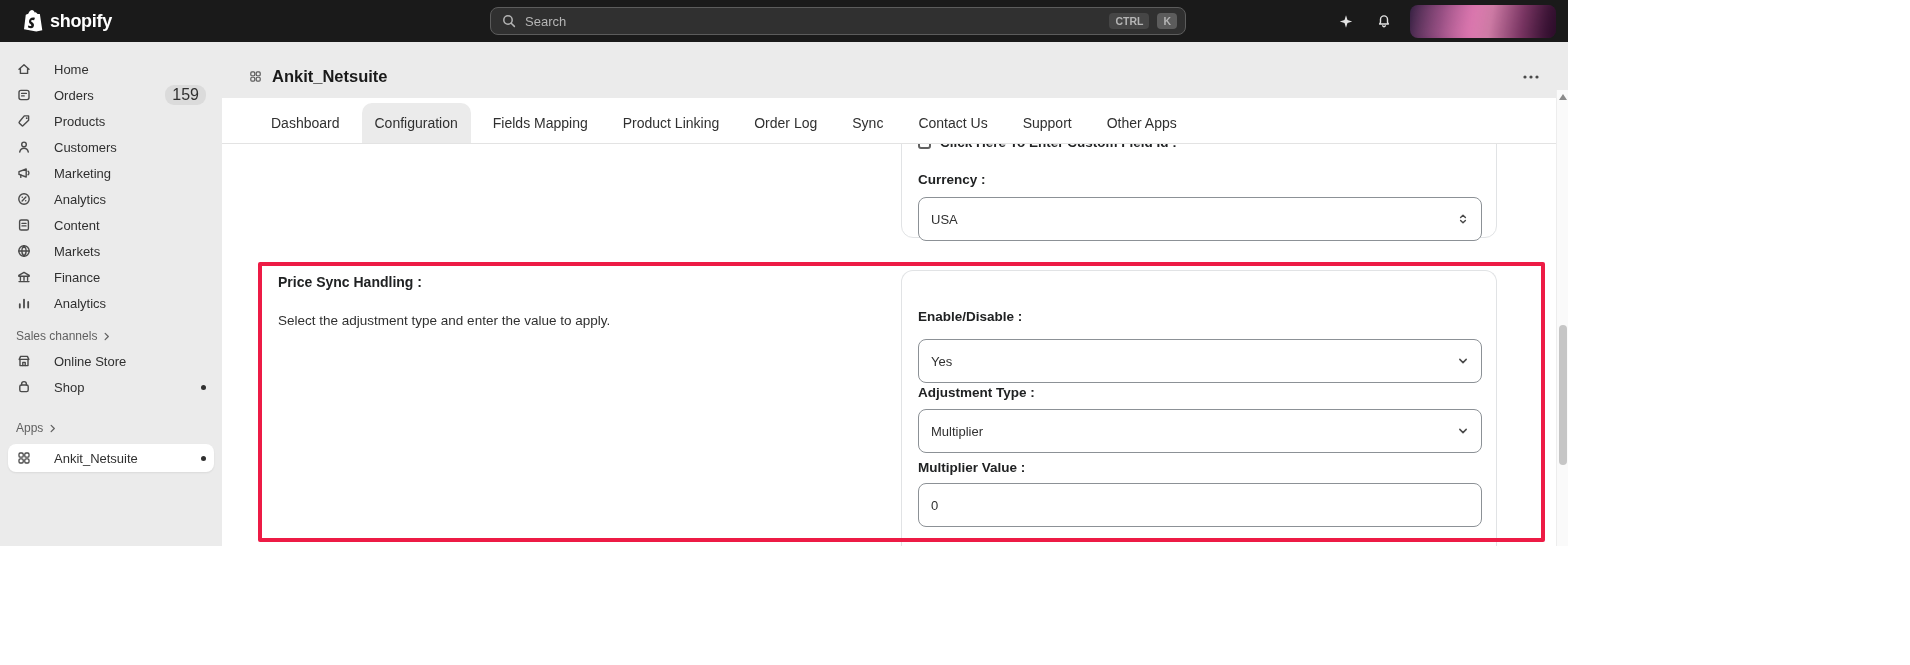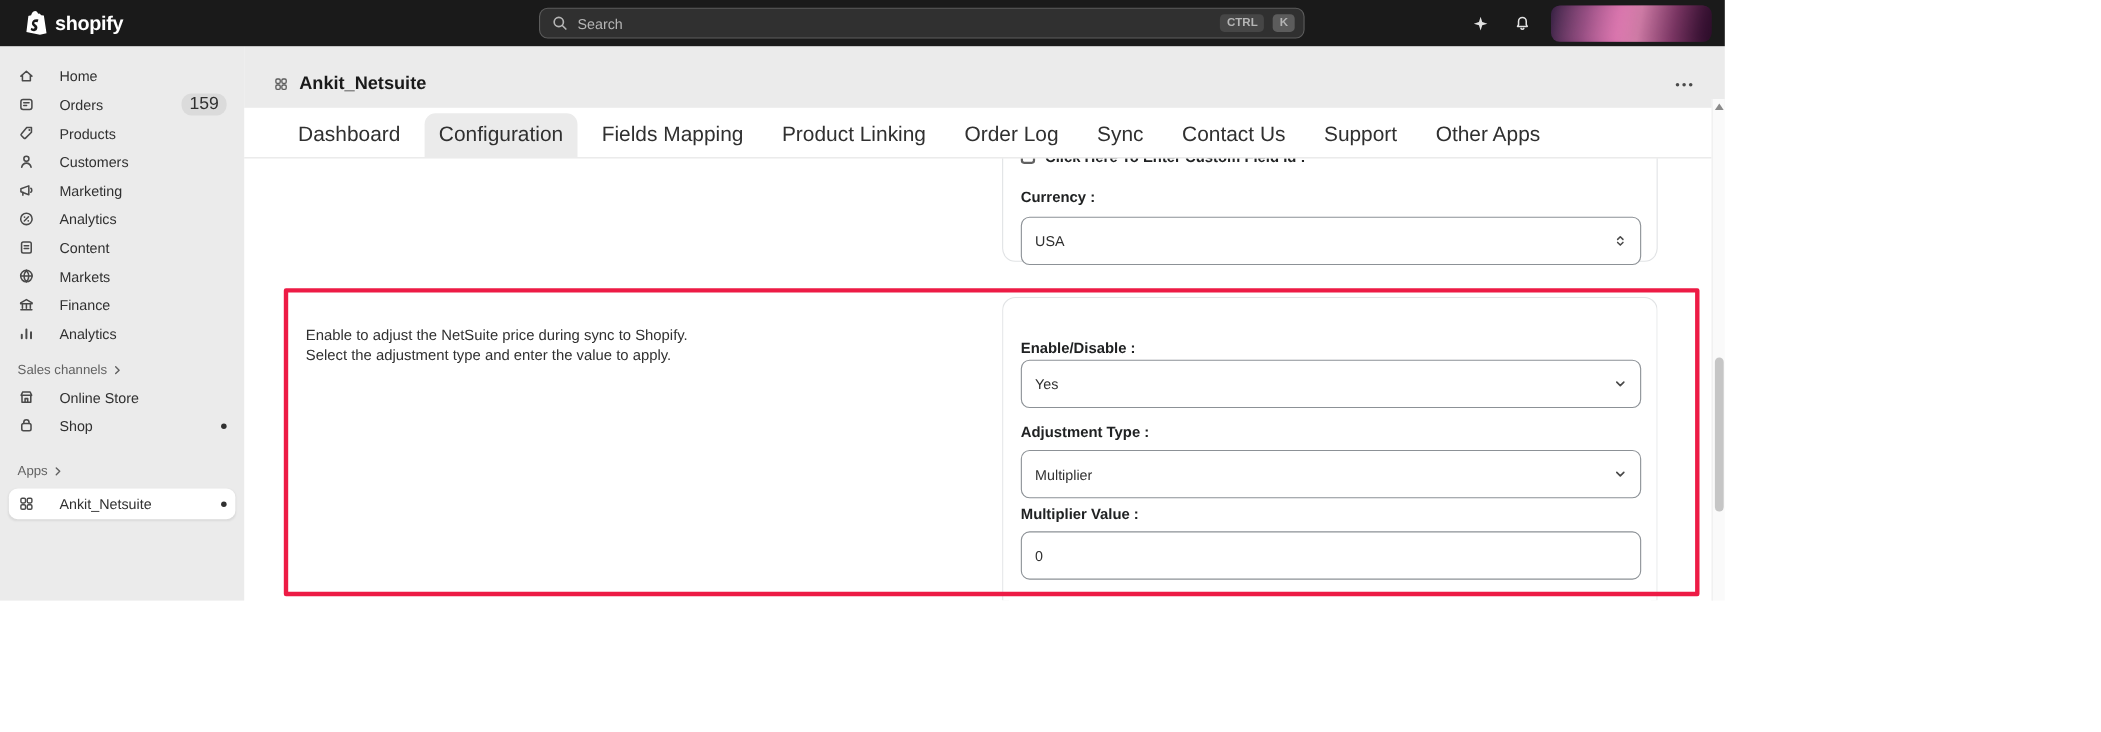--- a/index.html
+++ b/index.html
@@ -47,26 +47,26 @@
   .page-header { position: absolute; left: 222px; top: 42px; width: 1346px; height: 56px; background: #ebebeb; z-index: 4;
     display: flex; align-items: center; padding: 12px 0 0 25px; gap: 9px; }
   .page-title { font-size: 16.5px; font-weight: 700; color: #1a1a1a; }
   .more-btn { position: absolute; right: 24px; top: 24px; width: 26px; height: 22px; display: flex; align-items: center;
     justify-content: center; cursor: pointer; border-radius: 6px; }
 
   
   .app-area { position: absolute; left: 222px; top: 98px; width: 1334px; height: 448px; background: #fff; z-index: 1; }
   .tabbar { position: absolute; left: 222px; top: 100px; width: 1334px; height: 44px; background: #fff;
     border-bottom: 1px solid #e3e3e3; display: flex; align-items: stretch; padding-left: 36px; gap: 9px; z-index: 5; }
-  .tab { display: flex; align-items: center; padding: 0 13px; font-size: 19px; font-weight: 500; color: #303030;
+  .tab { display: flex; align-items: center; padding: 0 13px; font-size: 14px; font-weight: 500; color: #303030;
     cursor: pointer; margin-top: 3px; white-space: nowrap; }
   .tab.active { background: #ebebeb; border-radius: 10px 10px 0 0; }
 
   
-  .card { position: absolute; background: #fff; border: 1px solid #e1e3e5; border-radius: 12px; z-index: 2; margin-left: 10px; }
+  .card { position: absolute; background: #fff; border: 1px solid #e1e3e5; border-radius: 12px; z-index: 2; }
   .card-currency { left: 901px; top: 120px; width: 596px; height: 118px; }
   .card-price { left: 901px; top: 270px; width: 596px; height: 276px; border-radius: 12px 12px 0 0; border-bottom: none; }
   .cb-row { position: absolute; left: 16px; top: 14px; display: flex; align-items: center; gap: 9px; }
   .checkbox { width: 13px; height: 13px; border: 2px solid #616161; border-radius: 3px; background: #fff; cursor: pointer; }
   .flabel { position: absolute; left: 16px; font-size: 13.5px; font-weight: 700; color: #202223; white-space: nowrap; }
   .cb-label { font-size: 13.5px; font-weight: 700; color: #202223; white-space: nowrap; }
   .field { position: absolute; left: 16px; width: 564px; height: 44px; background: #fff; border: 1px solid #8c9196;
     border-radius: 8px; display: flex; align-items: center; justify-content: space-between; padding: 0 12px;
     font-size: 13px; color: #303030; cursor: pointer; }
   .field input { border: none; outline: none; width: 100%; font-size: 13px; color: #303030;
@@ -342,29 +342,29 @@
         <span class="ic" style="width:12px;flex-basis:12px">
           <svg width="12" height="12" viewBox="0 0 12 12" fill="none" stroke="#4a4a4a" stroke-width="1.4" stroke-linecap="round" stroke-linejoin="round">
             <path d="M3.6 4.6 6 2.2l2.4 2.4"></path>
               <path d="M3.6 7.4 6 9.8l2.4-2.4"></path>
           </svg>
         </span>
       </div>
     </div>
 
     <div class="price-left">
+      <div class="price-title">Price Sync Handling :</div>
       <div class="price-desc">
-        <div>Enable to adjust the NetSuite price during sync to Shopify.</div>
         <div>Select the adjustment type and enter the value to apply.</div>
       </div>
     </div>
 
     <div class="card card-price">
       <span class="flabel" style="top:38px">Enable/Disable :</span>
-      <div class="field" style="top:56px">
+      <div class="field" style="top:68px">
         <span>Yes</span>
         <span class="ic" style="width:12px;flex-basis:12px">
           <svg width="12" height="12" viewBox="0 0 12 12" fill="none" stroke="#4a4a4a" stroke-width="1.5" stroke-linecap="round" stroke-linejoin="round">
             <path d="M2.8 4.4 6 7.6l3.2-3.2"></path>
           </svg>
         </span>
       </div>
 
       <span class="flabel" style="top:114px">Adjustment Type :</span>
       <div class="field" style="top:138px">

